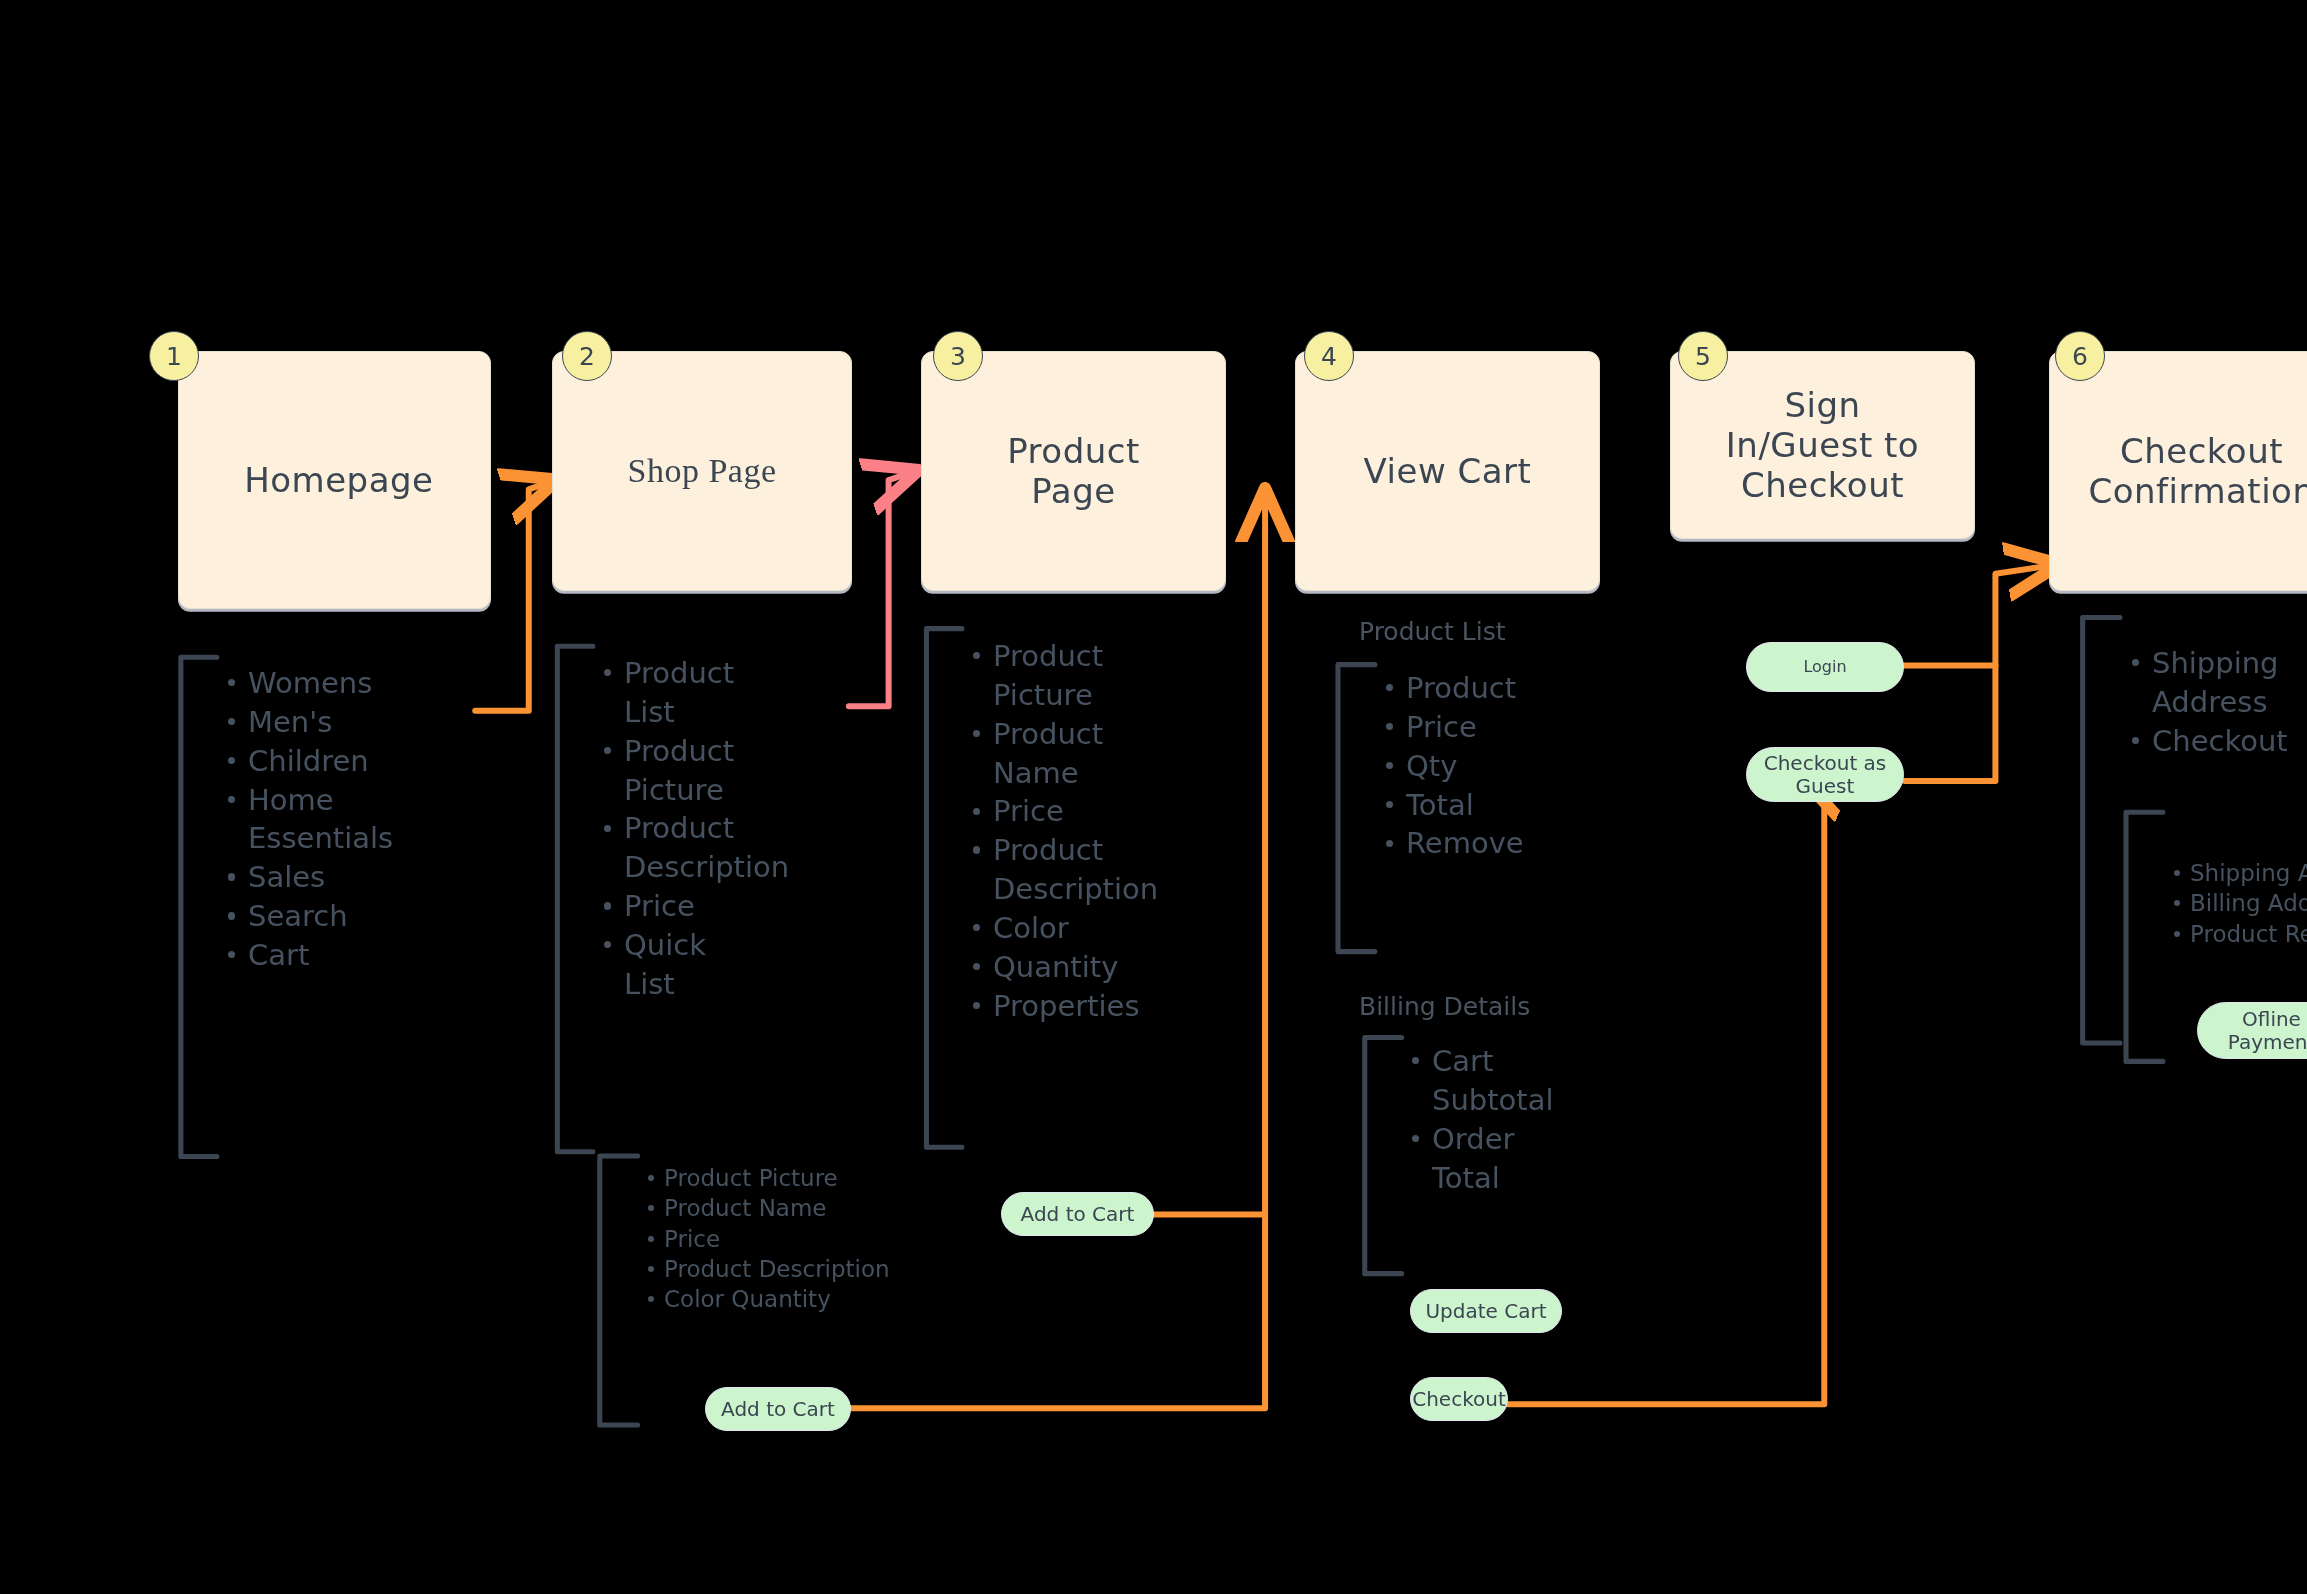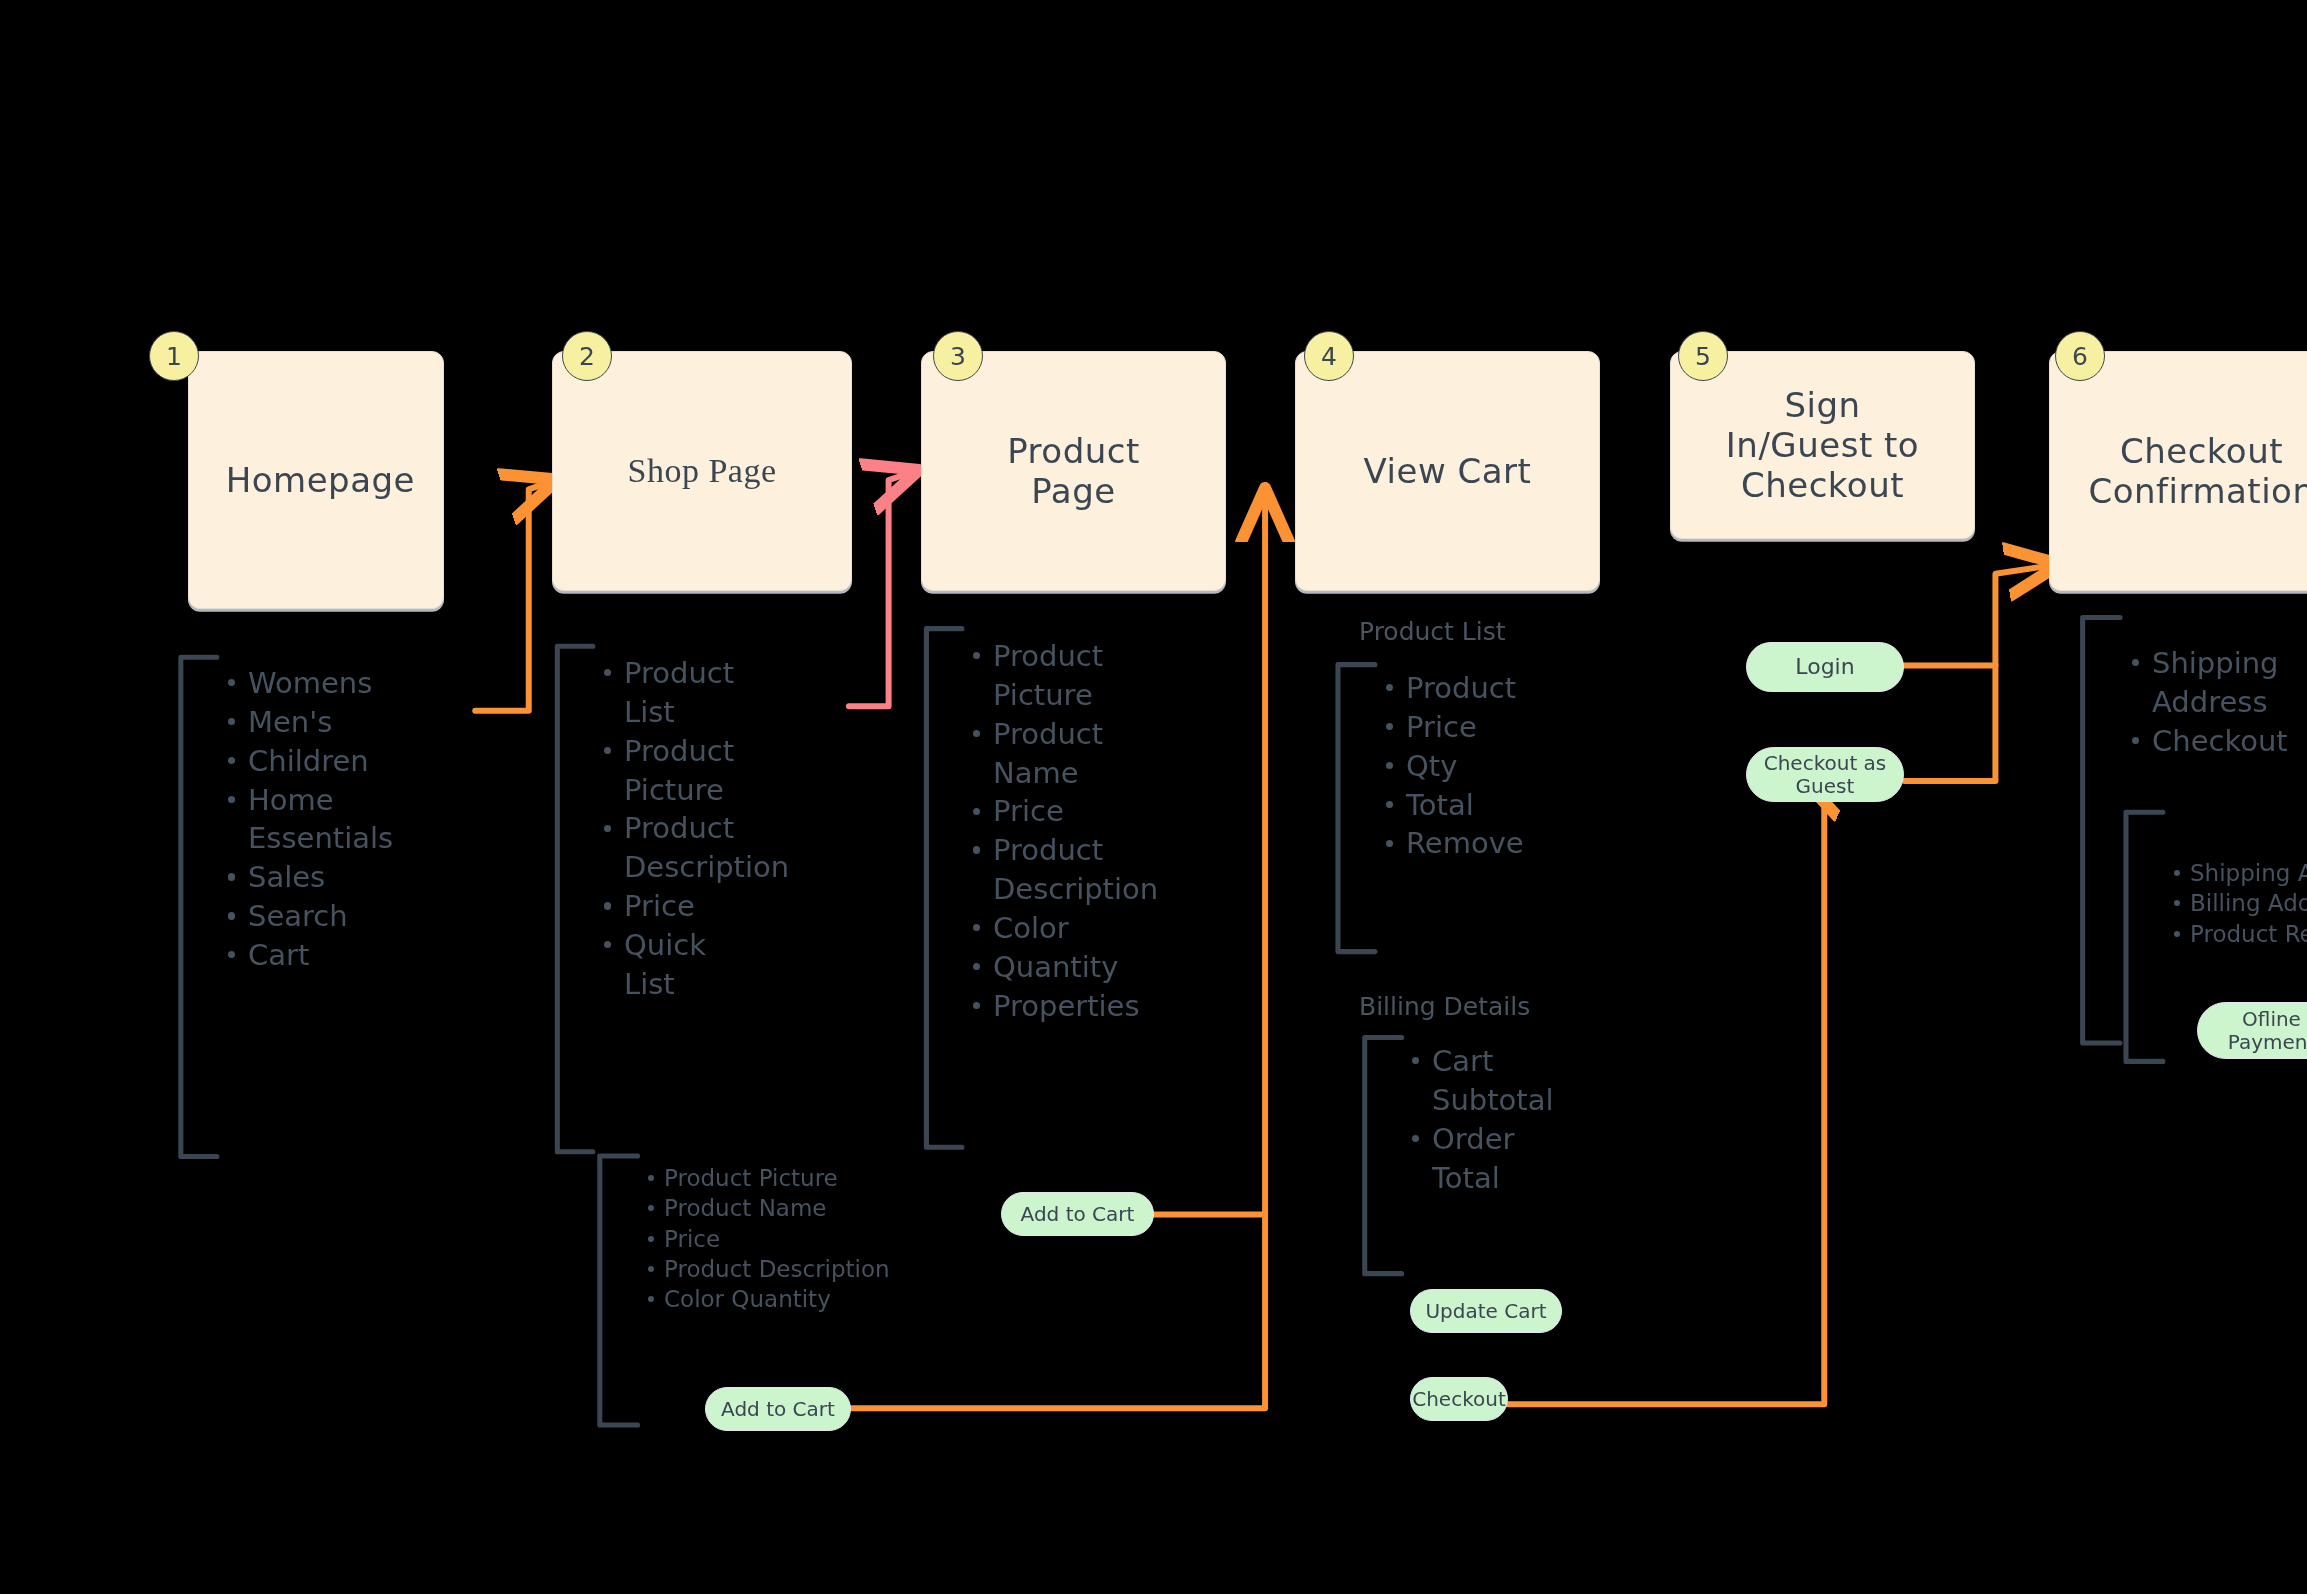--- a/index.html
+++ b/index.html
@@ -61,21 +61,21 @@
     border:1.4px solid #e3e6ef;
     border-radius:461px;
     color:#3b4652;
     display:flex;align-items:center;justify-content:center;
     text-align:center;
     font-size:20px;line-height:1.14;
     box-sizing:border-box;
     padding:2.8px 8.3px;
     z-index:5;
   }
-  .pill.big{font-size:22px;}
+  .pill.big{font-size:16px;}
 </style>
 </head>
 <body>
 
 <div id="canvas">
 
   <svg class="wires" viewBox="0 0 6912 3456">
     <defs>
       <marker id="arrO" markerWidth="10" markerHeight="10" refX="8" refY="5" orient="auto" markerUnits="strokeWidth">
         <path d="M0,1 L9,5 L0,9" fill="none" stroke="#fb9334" stroke-width="2" stroke-linecap="round" stroke-linejoin="round"></path>
@@ -130,21 +130,21 @@
       <path d="M2085,1362 L2008,1362 L2008,2486 L2085,2486"></path>
       <path d="M2980,1440 L2900,1440 L2900,2062 L2980,2062"></path>
       <path d="M3038,2248 L2958,2248 L2958,2760 L3038,2760"></path>
       <path d="M4595,1338 L4514,1338 L4514,2260 L4595,2260"></path>
       <path d="M4688,1760 L4608,1760 L4608,2300 L4688,2300"></path>
       <path d="M5420,1368 L5340,1368 L5340,2346 L5420,2346"></path>
     </g>
   </svg>
 
   <div class="badge" style="left:149px;top:331px;">1</div>
-  <div class="node" style="left:188px;top:351px;width:256px;height:258px;padding-left:16px;">Homepage</div>
+  <div class="node" style="left:178px;top:351px;width:313px;height:258px;padding-left:16px;">Homepage</div>
   <ul class="blist" style="left:221px;top:664px;width:258px;">
     <li>Womens</li>
     <li>Men's</li>
     <li>Children</li>
     <li>Home
 Essentials</li>
     <li>Sales</li>
     <li>Search</li>
     <li>Cart</li>
   </ul>

